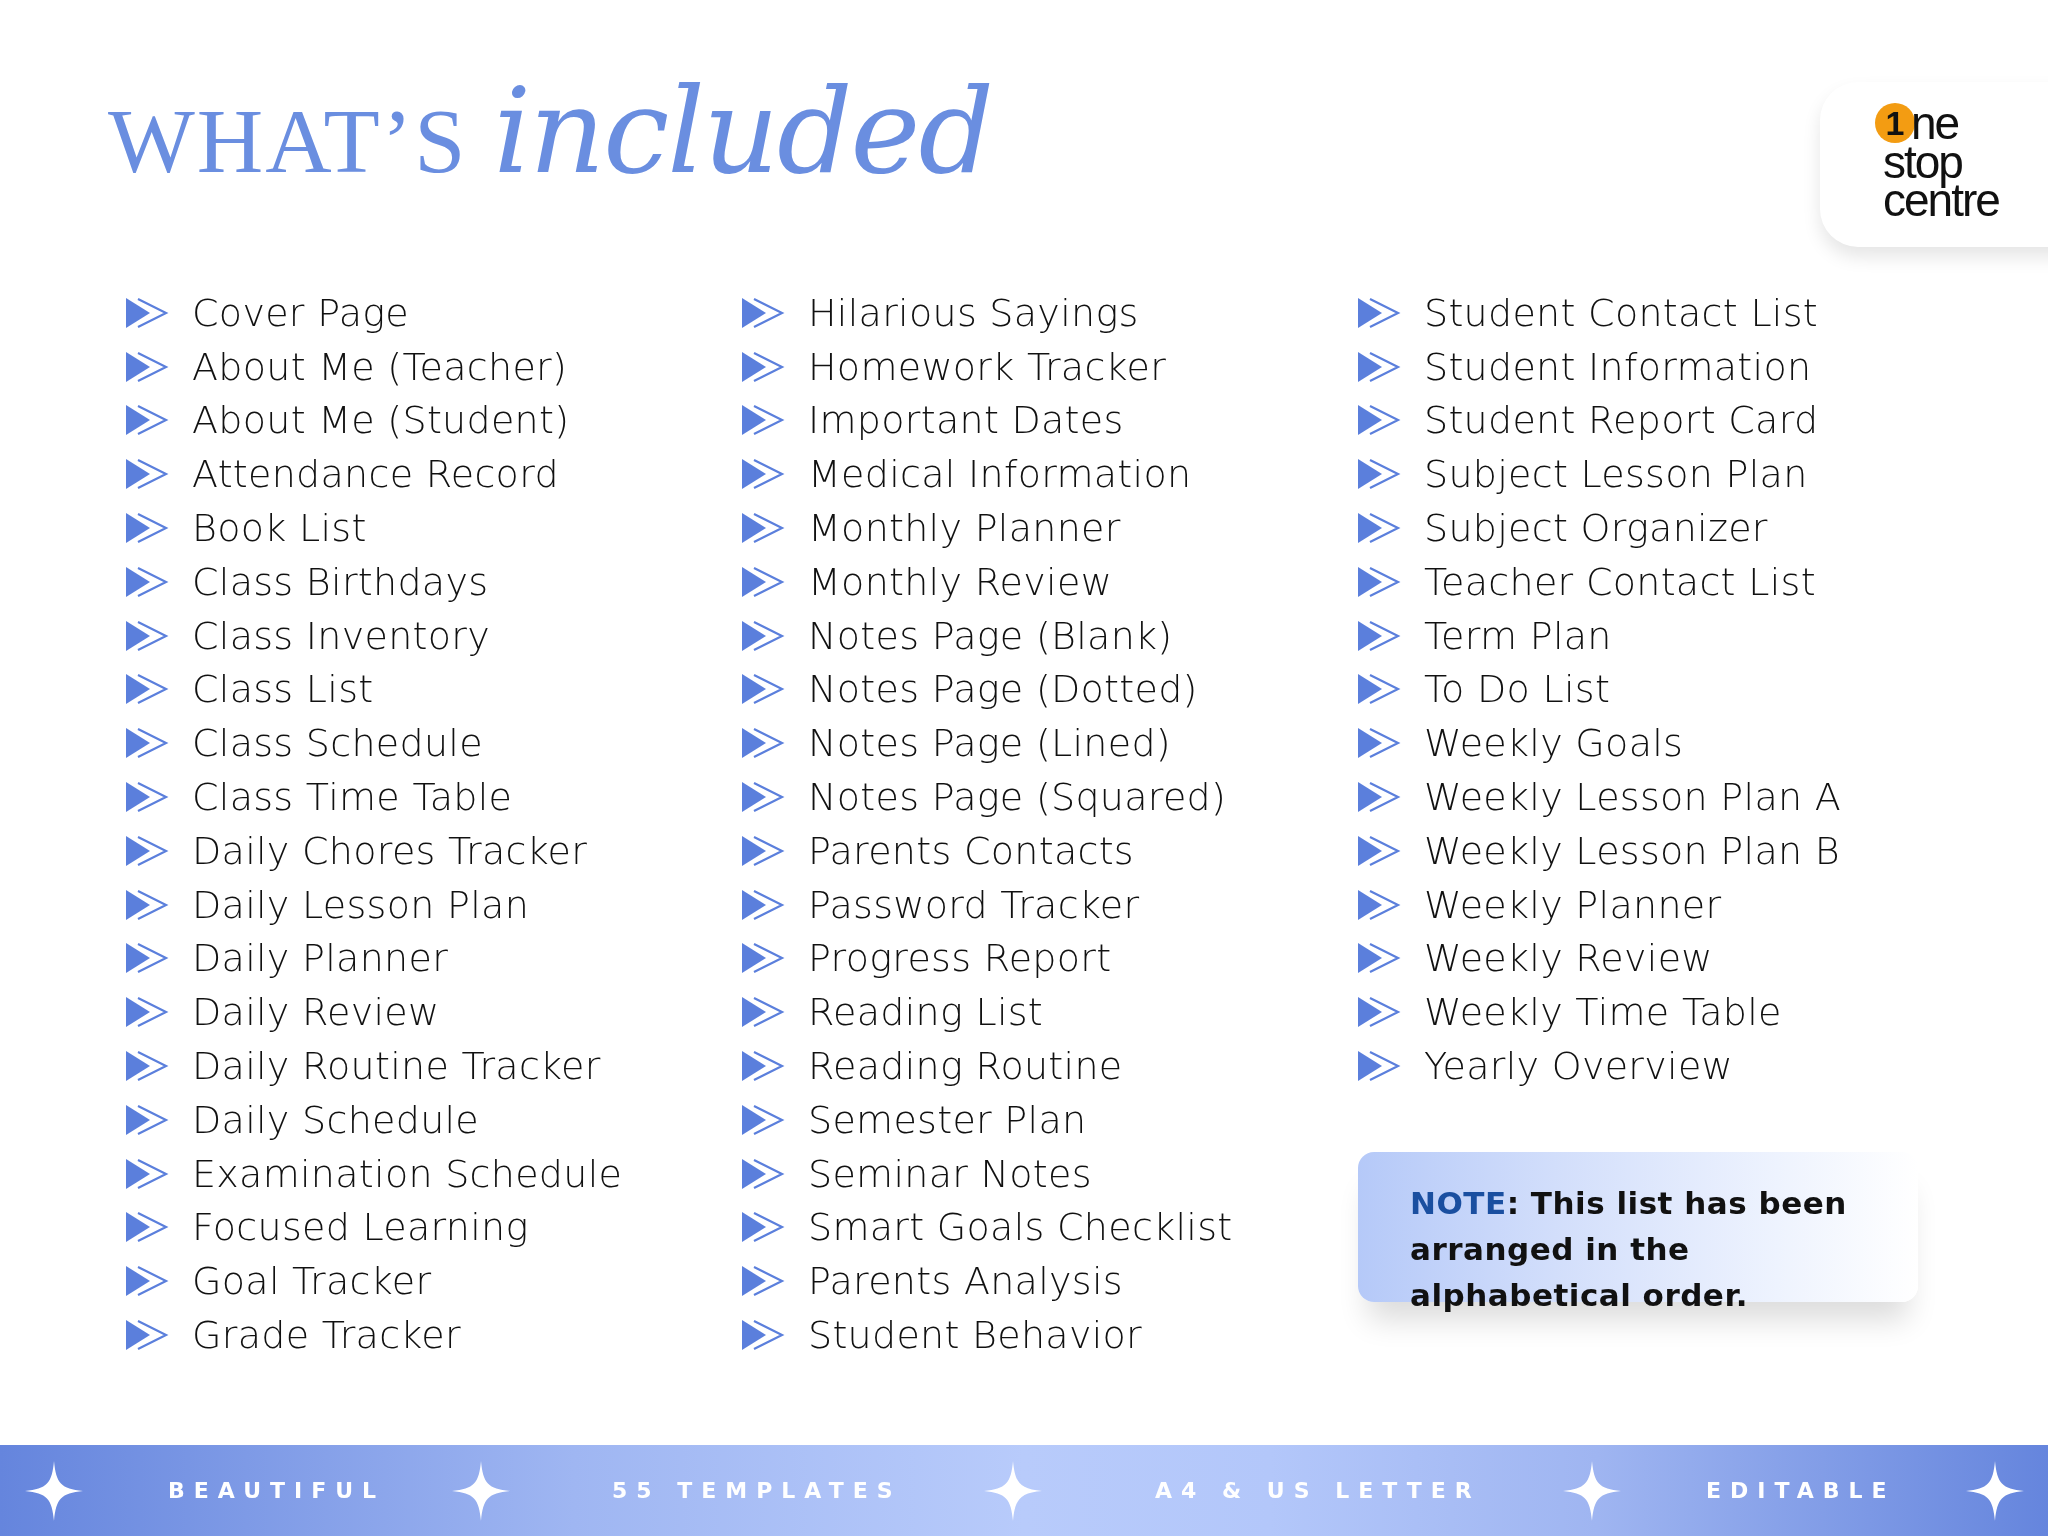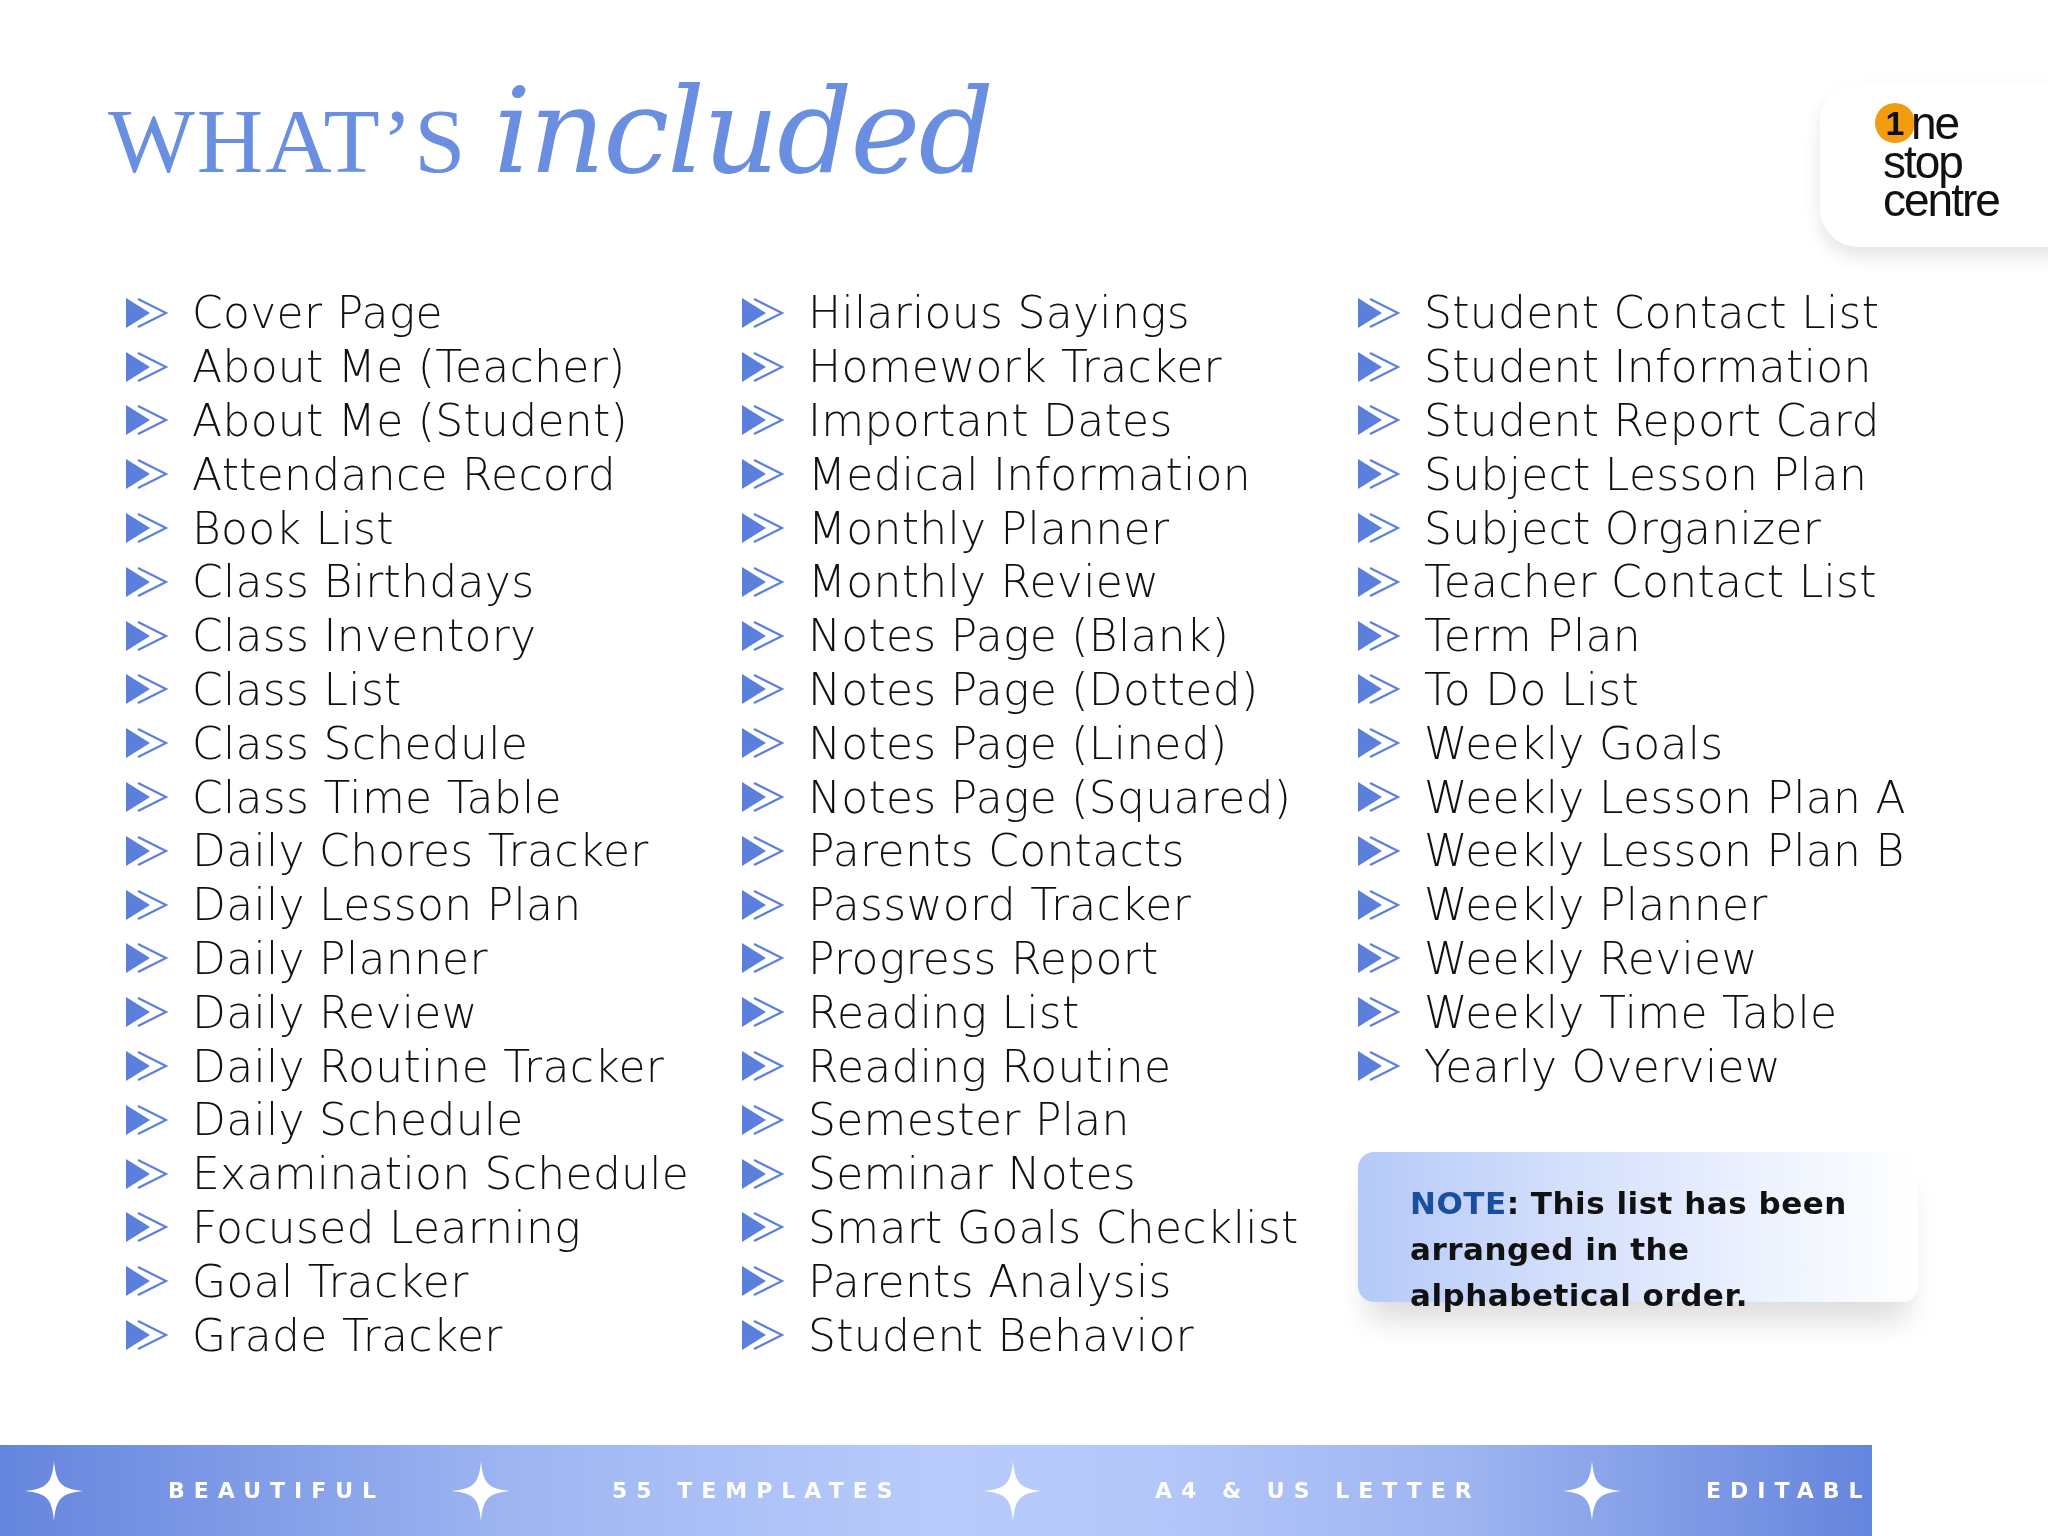--- a/index.html
+++ b/index.html
@@ -34,41 +34,41 @@
     display:inline-flex; align-items:center; justify-content:center;
     width:40px; height:40px; border-radius:50%; background:#f39c12; color:#111;
     font-size:34px; font-weight:bold; margin-right:-4px; letter-spacing:0;
   }
   .logo .line { display:block; padding-left:8px; }
   .col {
     position:absolute; top:286px; list-style:none; margin:0; padding:0;
   }
   .col li {
     height:53.8px; display:flex; align-items:center;
-    font-family:"DejaVu Sans", sans-serif; font-size:44px; color:#111;
+    font-family:"DejaVu Sans", sans-serif; font-size:38px; color:#111;
     font-weight:300; letter-spacing:0.3px;
   }
   .col li .bullet { width:46px; height:34px; margin-right:22px; flex:0 0 46px; }
   .col1 { left:124px; }
   .col2 { left:740px; }
   .col3 { left:1356px; }
   .note {
     position:absolute; left:1358px; top:1152px; width:560px; height:150px;
     border-radius:16px;
     background:linear-gradient(90deg,#b5c9f8 0%,#d2defb 35%,#eef3fe 75%,#ffffff 100%);
     box-shadow:0 28px 30px -10px rgba(0,0,0,0.14);
   }
   .note p {
     margin:0; position:absolute; left:52px; top:28px; width:470px;
     font-family:"DejaVu Sans", sans-serif; font-weight:bold; font-size:31px;
     line-height:46px; color:#111; letter-spacing:0.5px;
   }
   .note .kw { color:#1a4fa0; }
   .footer {
-    position:absolute; left:0; top:1445px; width:1872px; height:91px;
+    position:absolute; left:0; top:1445px; width:2048px; height:91px;
     background:linear-gradient(90deg,#6585dd 0%,#9fb6f2 28%,#b8cbfb 50%,#b3c7fa 62%,#9fb5f1 78%,#6585dd 100%);
   }
   .footer .label {
     position:absolute; top:0; height:91px; display:flex; align-items:center;
     color:#fff; font-family:"DejaVu Sans", sans-serif; font-weight:bold;
     font-size:22px; letter-spacing:9px;
   }
   .footer .star { position:absolute; top:16px; width:58px; height:60px; }
 </style>
 </head>

